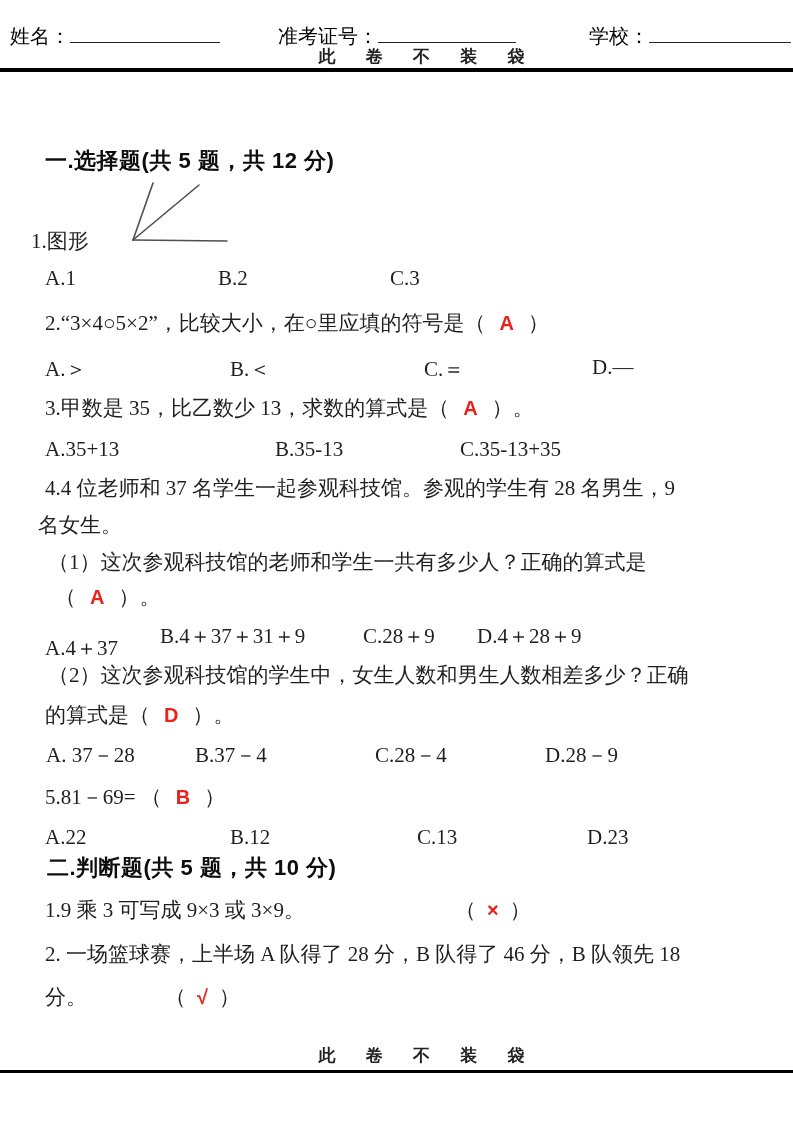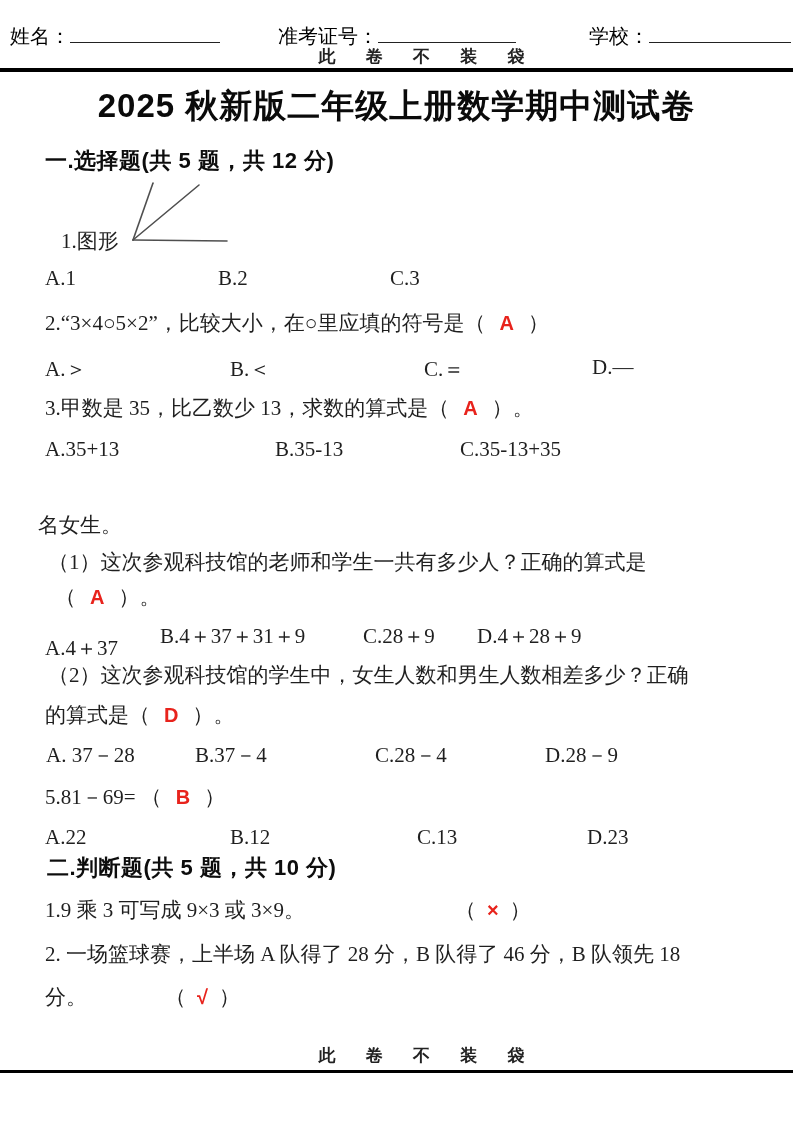--- a/index.html
+++ b/index.html
@@ -59,31 +59,30 @@
   <div class="abs small-head" style="left:278px;top:22px;">
     <span>准考证号：</span><span class="underline" style="width:138px;"></span>
   </div>
   <div class="abs small-head" style="left:589px;top:22px;">
     <span>学校：</span><span class="underline" style="width:142px;"></span>
   </div>
 
   <div class="abs banner" style="top:45px;">此 卷 不 装 袋</div>
   <div class="abs rule" style="top:68px;height:4px;"></div>
 
-  <div class="abs title">2025 秋新版二年级上册数学期中测试卷</div>
 
   <div class="abs heading" style="left:45px;top:146px;">一.选择题(共 5 题，共 12 分)</div>
 
   <svg class="fig abs" style="left:128px;top:176px;" width="106" height="70" viewBox="0 0 106 70">
     <line x1="5" y1="64" x2="99" y2="65"></line>
     <line x1="5" y1="64" x2="71" y2="9"></line>
     <line x1="5" y1="64" x2="25" y2="7"></line>
   </svg>
 
-  <div class="abs body-text" style="left:61px;top:228px;">1.图形</div>
+  <div class="abs body-text" style="left:31px;top:228px;">1.图形</div>
   <div>
     <span class="opt" style="left:45px;top:266px;">A.1</span>
     <span class="opt" style="left:218px;top:266px;">B.2</span>
     <span class="opt" style="left:390px;top:266px;">C.3</span>
   </div>
 
   <div class="abs body-text" style="left:45px;top:310px;">
     <span>2.“3×4○5×2”，比较大小，在○里应填的符号是（</span><span class="ans">A</span><span>）</span>
   </div>
   <div>
@@ -95,20 +94,21 @@
 
   <div class="abs body-text" style="left:45px;top:395px;">
     <span>3.甲数是 35，比乙数少 13，求数的算式是（</span><span class="ans">A</span><span>）。</span>
   </div>
   <div>
     <span class="opt" style="left:45px;top:437px;">A.35+13</span>
     <span class="opt" style="left:275px;top:437px;">B.35-13</span>
     <span class="opt" style="left:424px;top:437px;margin-left:36px;">C.35-13+35</span>
   </div>
 
+  <div class="abs body-text" style="left:45px;top:475px;">4.4 位老师和 37 名学生一起参观科技馆。参观的学生有 28 名男生，9</div>
   <div class="abs body-text" style="left:38px;top:512px;">名女生。</div>
 
   <div class="abs body-text" style="left:48px;top:549px;">（1）这次参观科技馆的老师和学生一共有多少人？正确的算式是</div>
   <div class="abs body-text" style="left:55px;top:584px;">
     <span>（</span><span class="ans">A</span><span>）。</span>
   </div>
   <div>
     <span class="opt" style="left:45px;top:622px;margin-top:12px;">A.4＋37</span>
     <span class="opt" style="left:160px;top:622px;">B.4＋37＋31＋9</span>
     <span class="opt" style="left:363px;top:622px;">C.28＋9</span>

